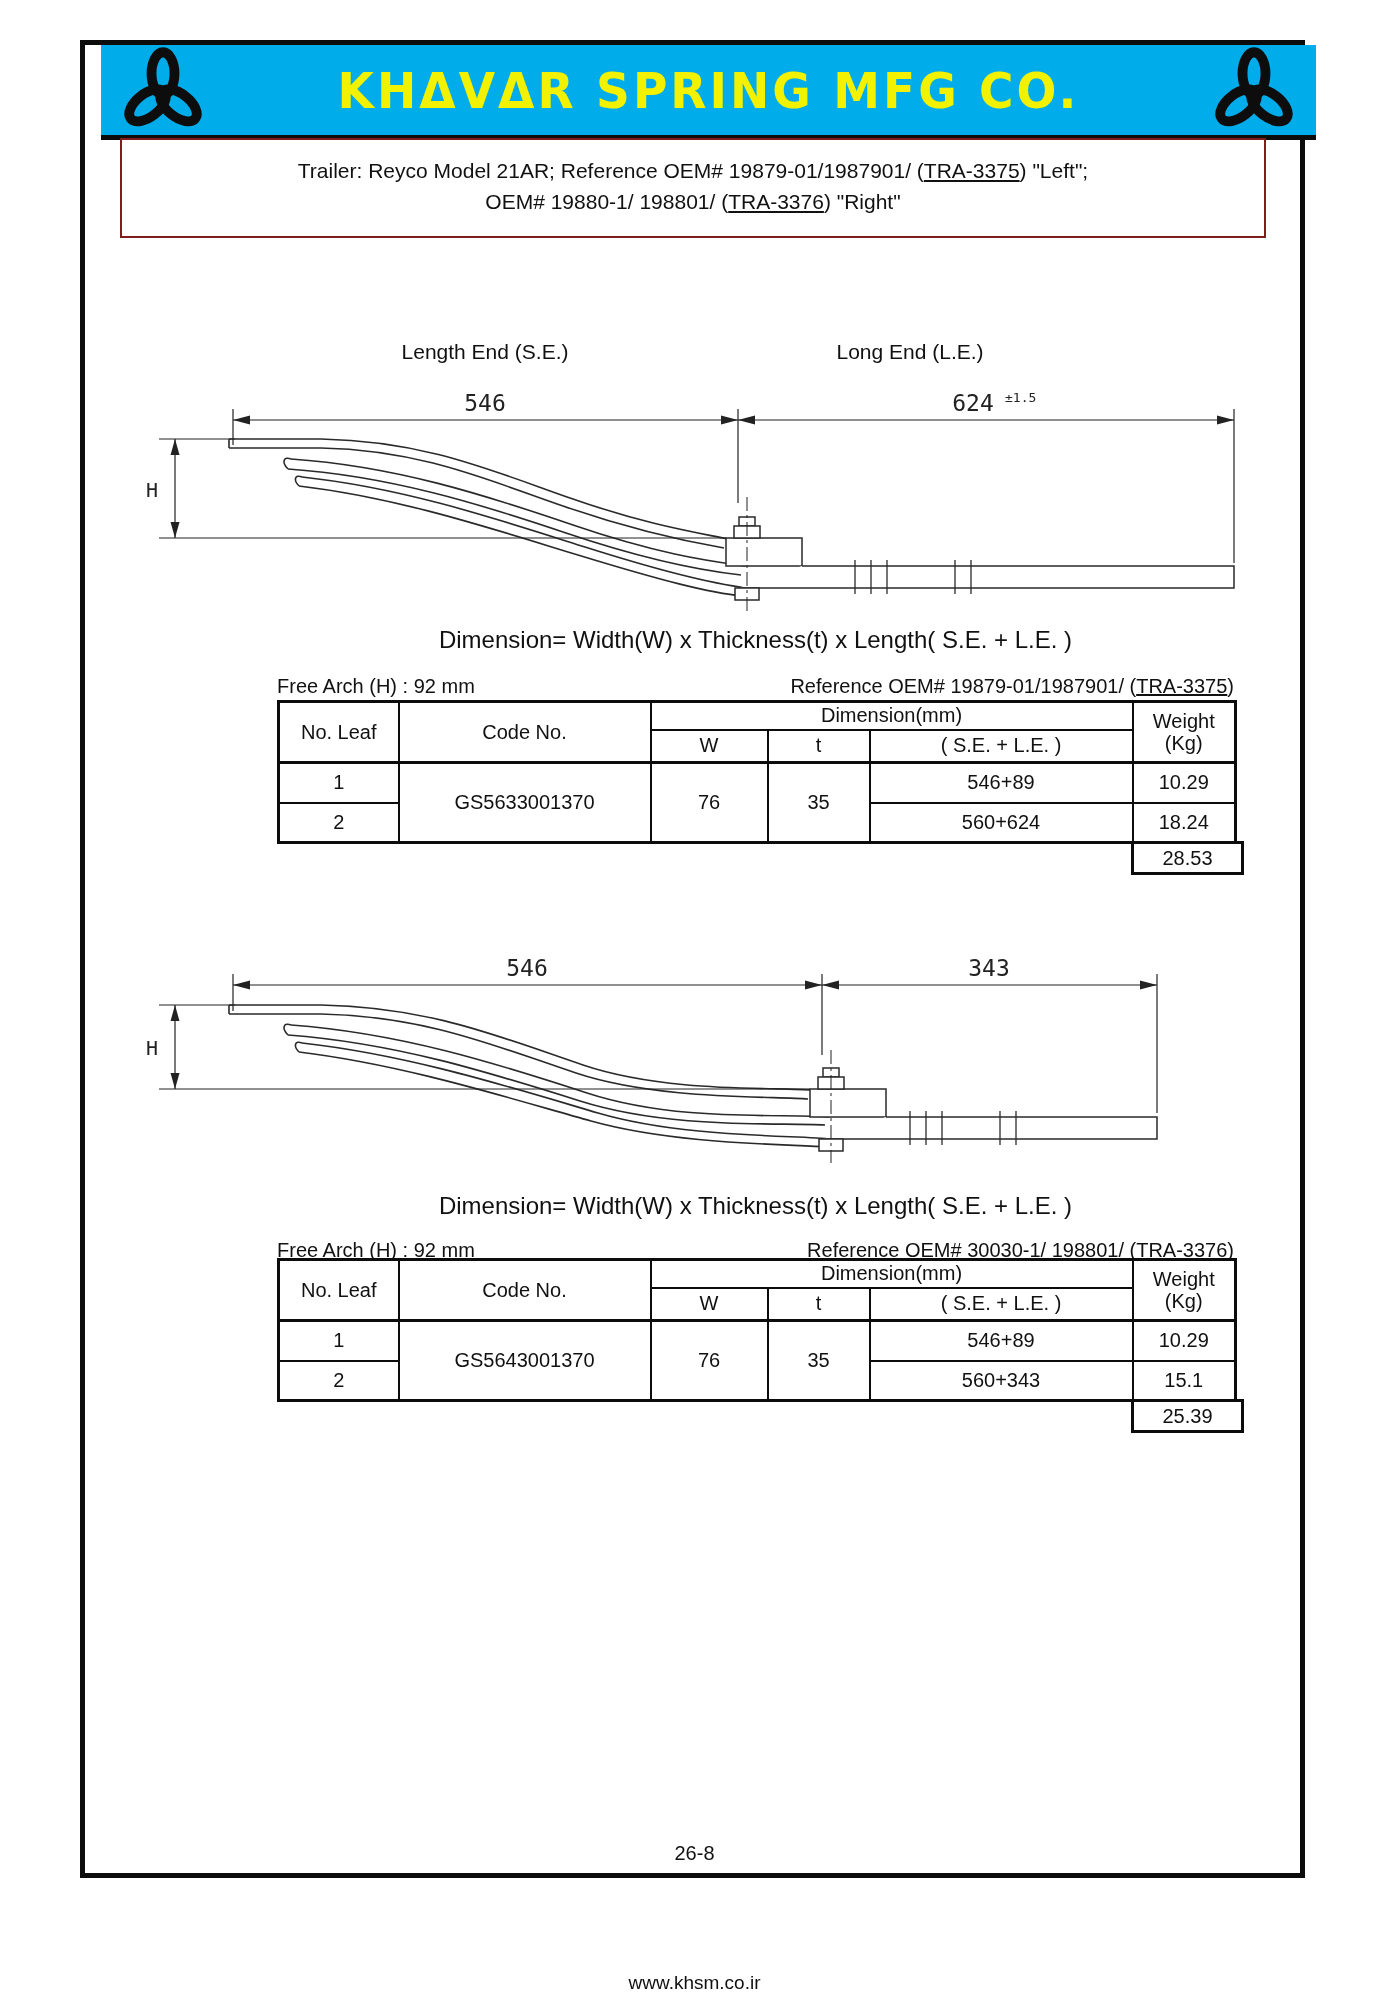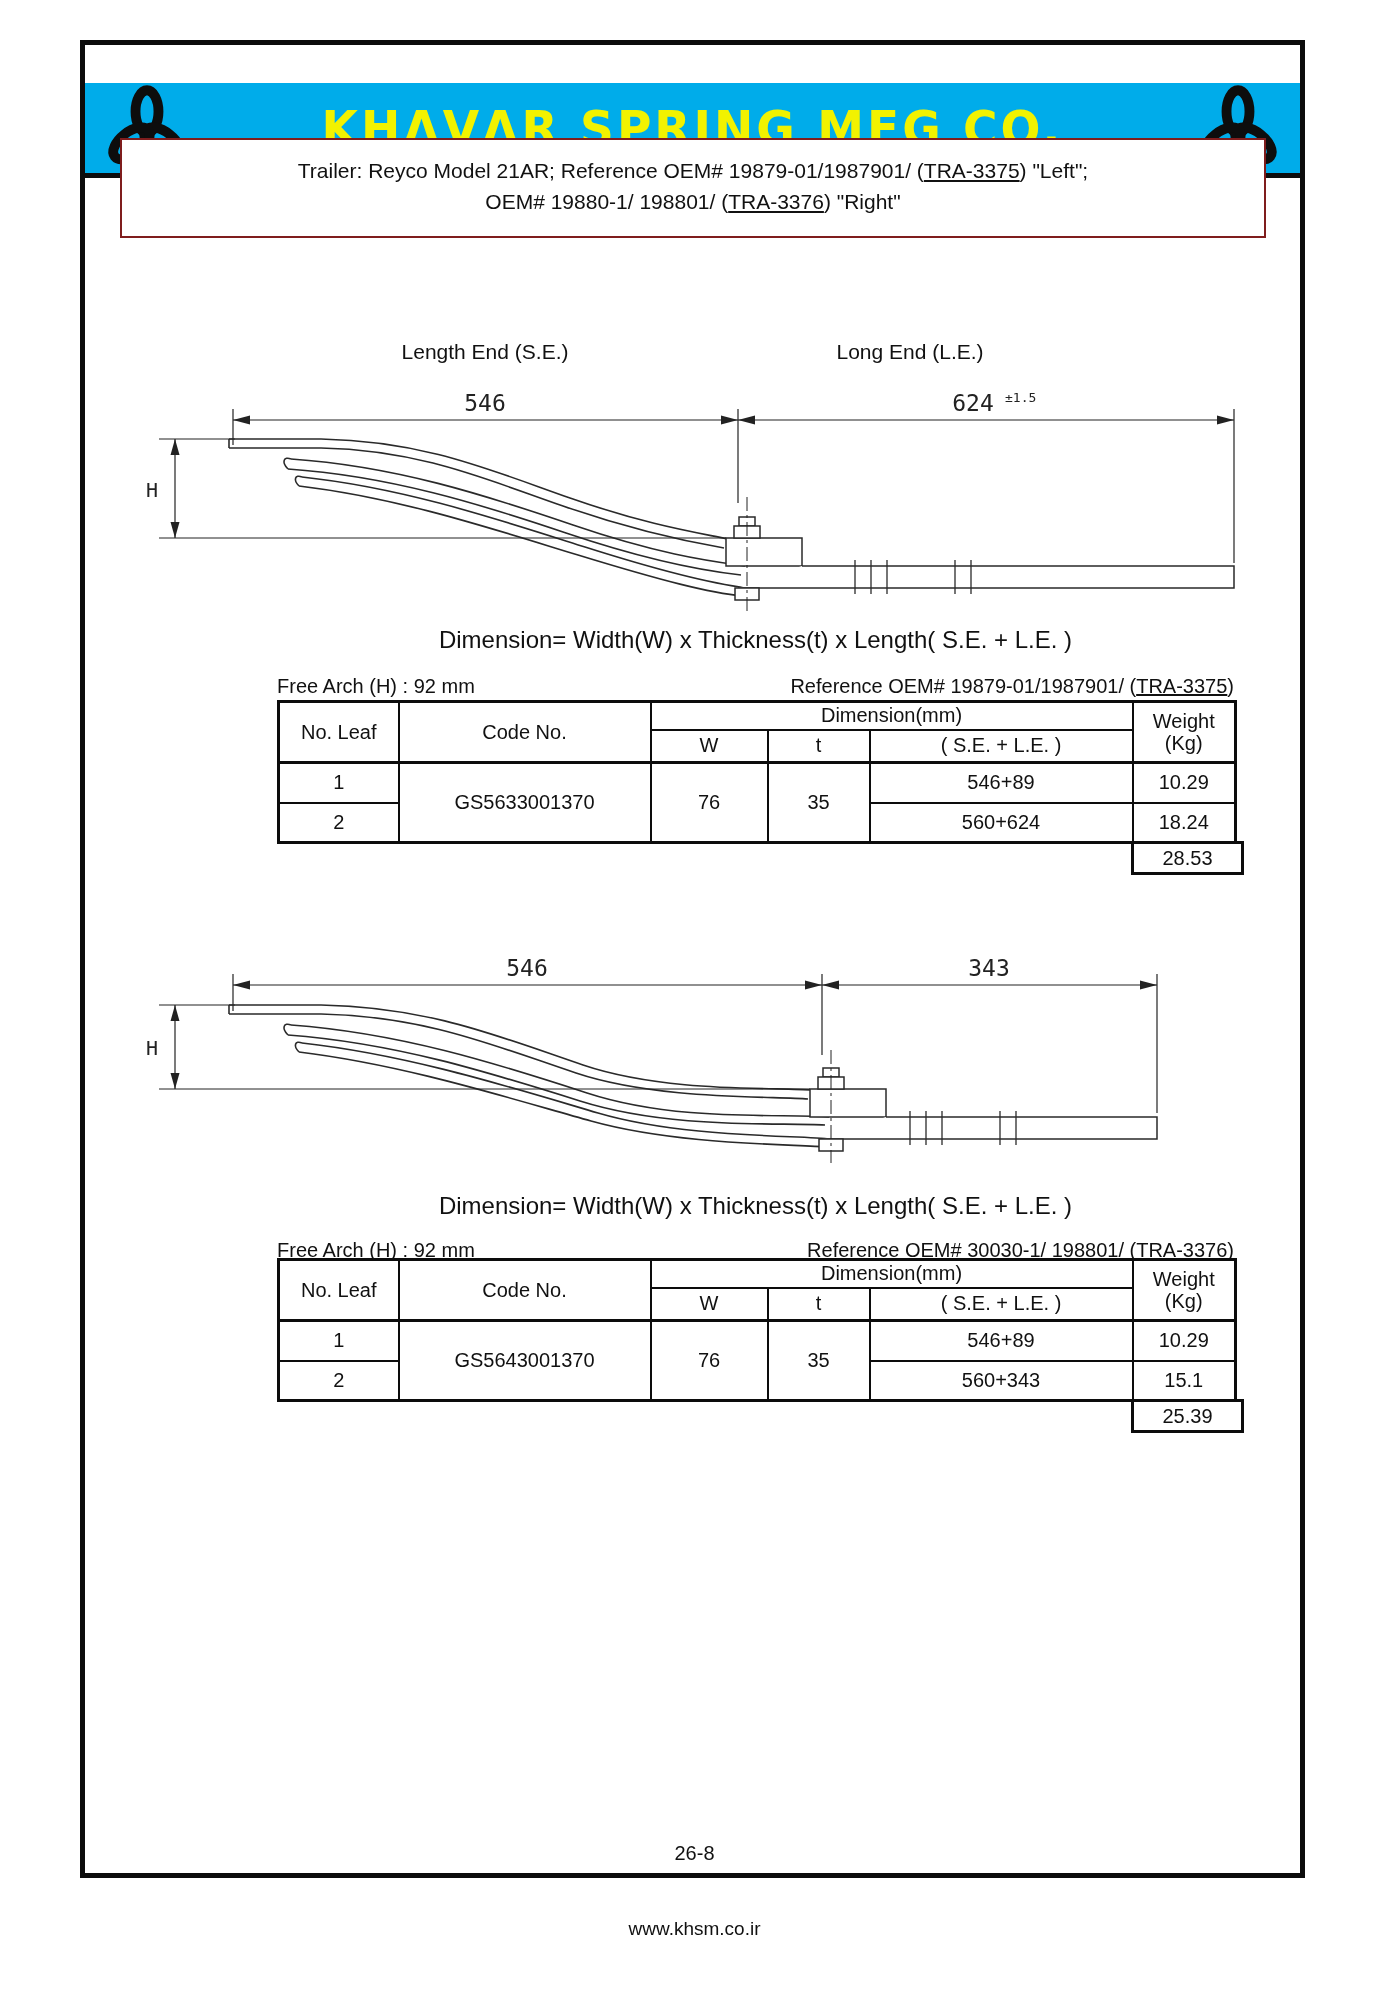--- a/index.html
+++ b/index.html
@@ -4,22 +4,22 @@
 <style>
   * { margin:0; padding:0; box-sizing:border-box; }
   html,body { background:#e8e8e8; }
   .page {
     position:relative; width:1389px; height:2000px; background:#ffffff;
     font-family:"Liberation Sans", sans-serif; color:#111; margin:0 auto; overflow:hidden;
   }
   .abs { position:absolute; }
   .frame { left:80px; top:40px; width:1225px; height:1838px; border:5px solid #0c0c0c; background:#fff; }
   .banner {
-    left:0; top:0; width:100%; height:95px; background:#00ACEA; border-bottom:5px solid #0c0c0c;
-    display:flex; align-items:center; justify-content:space-between; padding:0 16px;margin-top:38px;
+    left:16px; top:0; width:100%; height:95px; background:#00ACEA; border-bottom:5px solid #0c0c0c;
+    display:flex; align-items:center; justify-content:space-between; padding:0 16px;
   }
   .logo-wrap { width:92px; height:86px; display:flex; align-items:center; justify-content:center; }
   .brand {
     font-family:"DejaVu Sans", sans-serif; font-weight:bold; font-size:47px; letter-spacing:3px;
     color:#F2F200; white-space:nowrap; transform:scaleY(1.04);
   }
   .title-box {
     left:120px; top:138px; width:1146px; height:100px; border:2px solid #7f1d1d; background:#fff;
     text-align:center; font-size:21px; line-height:31px; padding-top:15px;
   }
@@ -32,21 +32,21 @@
   .spec-table .hdr1 td, .spec-table .hdr1 th { height:28px; }
   .spec-table .hdr2 td, .spec-table .hdr2 th { height:33px; }
   .spec-table .body-top td { border-top:3px solid #0c0c0c; }
   .spec-table .brow td { height:40px; }
   .wt-hdr { line-height:22px; }
   .tbl-total {
     width:113px; margin-left:854px; margin-top:-3px; height:34px; border:3px solid #0c0c0c;
     display:flex; align-items:center; justify-content:center; font-size:20px; background:#fff;
   }
   .footer-num { left:0; top:1842px; width:1389px; text-align:center; font-size:20px; }
-  .footer-url { left:0; top:1918px; width:1389px; text-align:center; font-size:19px; }
+  .footer-url { left:0; top:1972px; width:1389px; text-align:center; font-size:19px; }
   svg text { font-family:"DejaVu Sans Mono", monospace; fill:#222; }
   .dim-txt { font-size:23px; }
   .dim-sup { font-size:13px; }
   .h-txt { font-size:20px; }
 </style>
 </head>
 <body>
 
 <div class="page">
 

